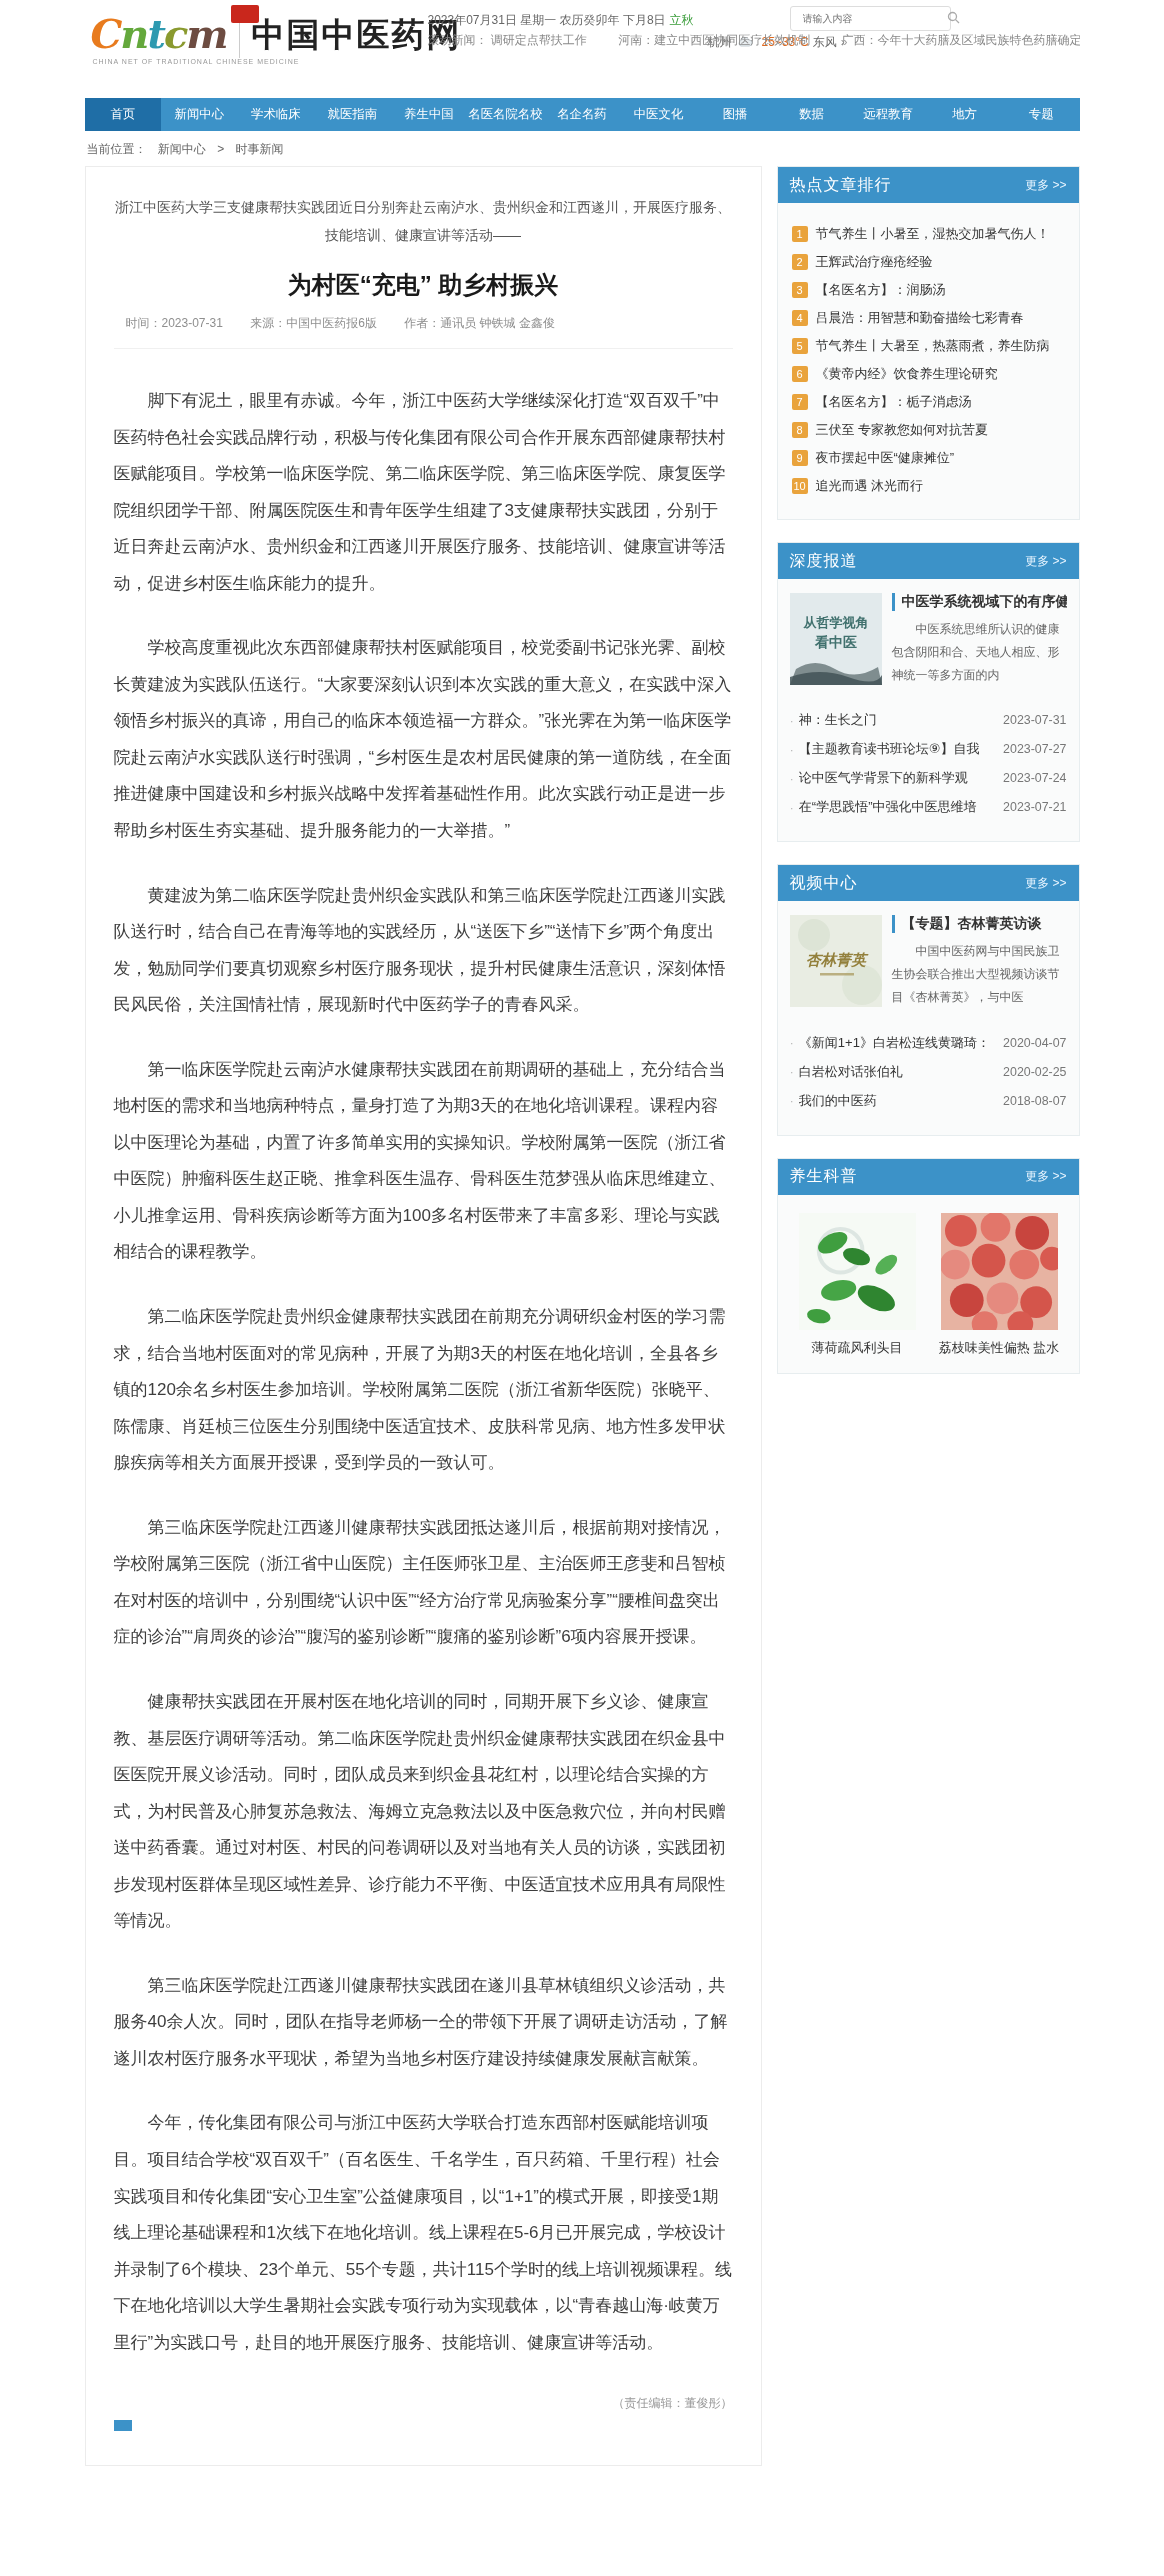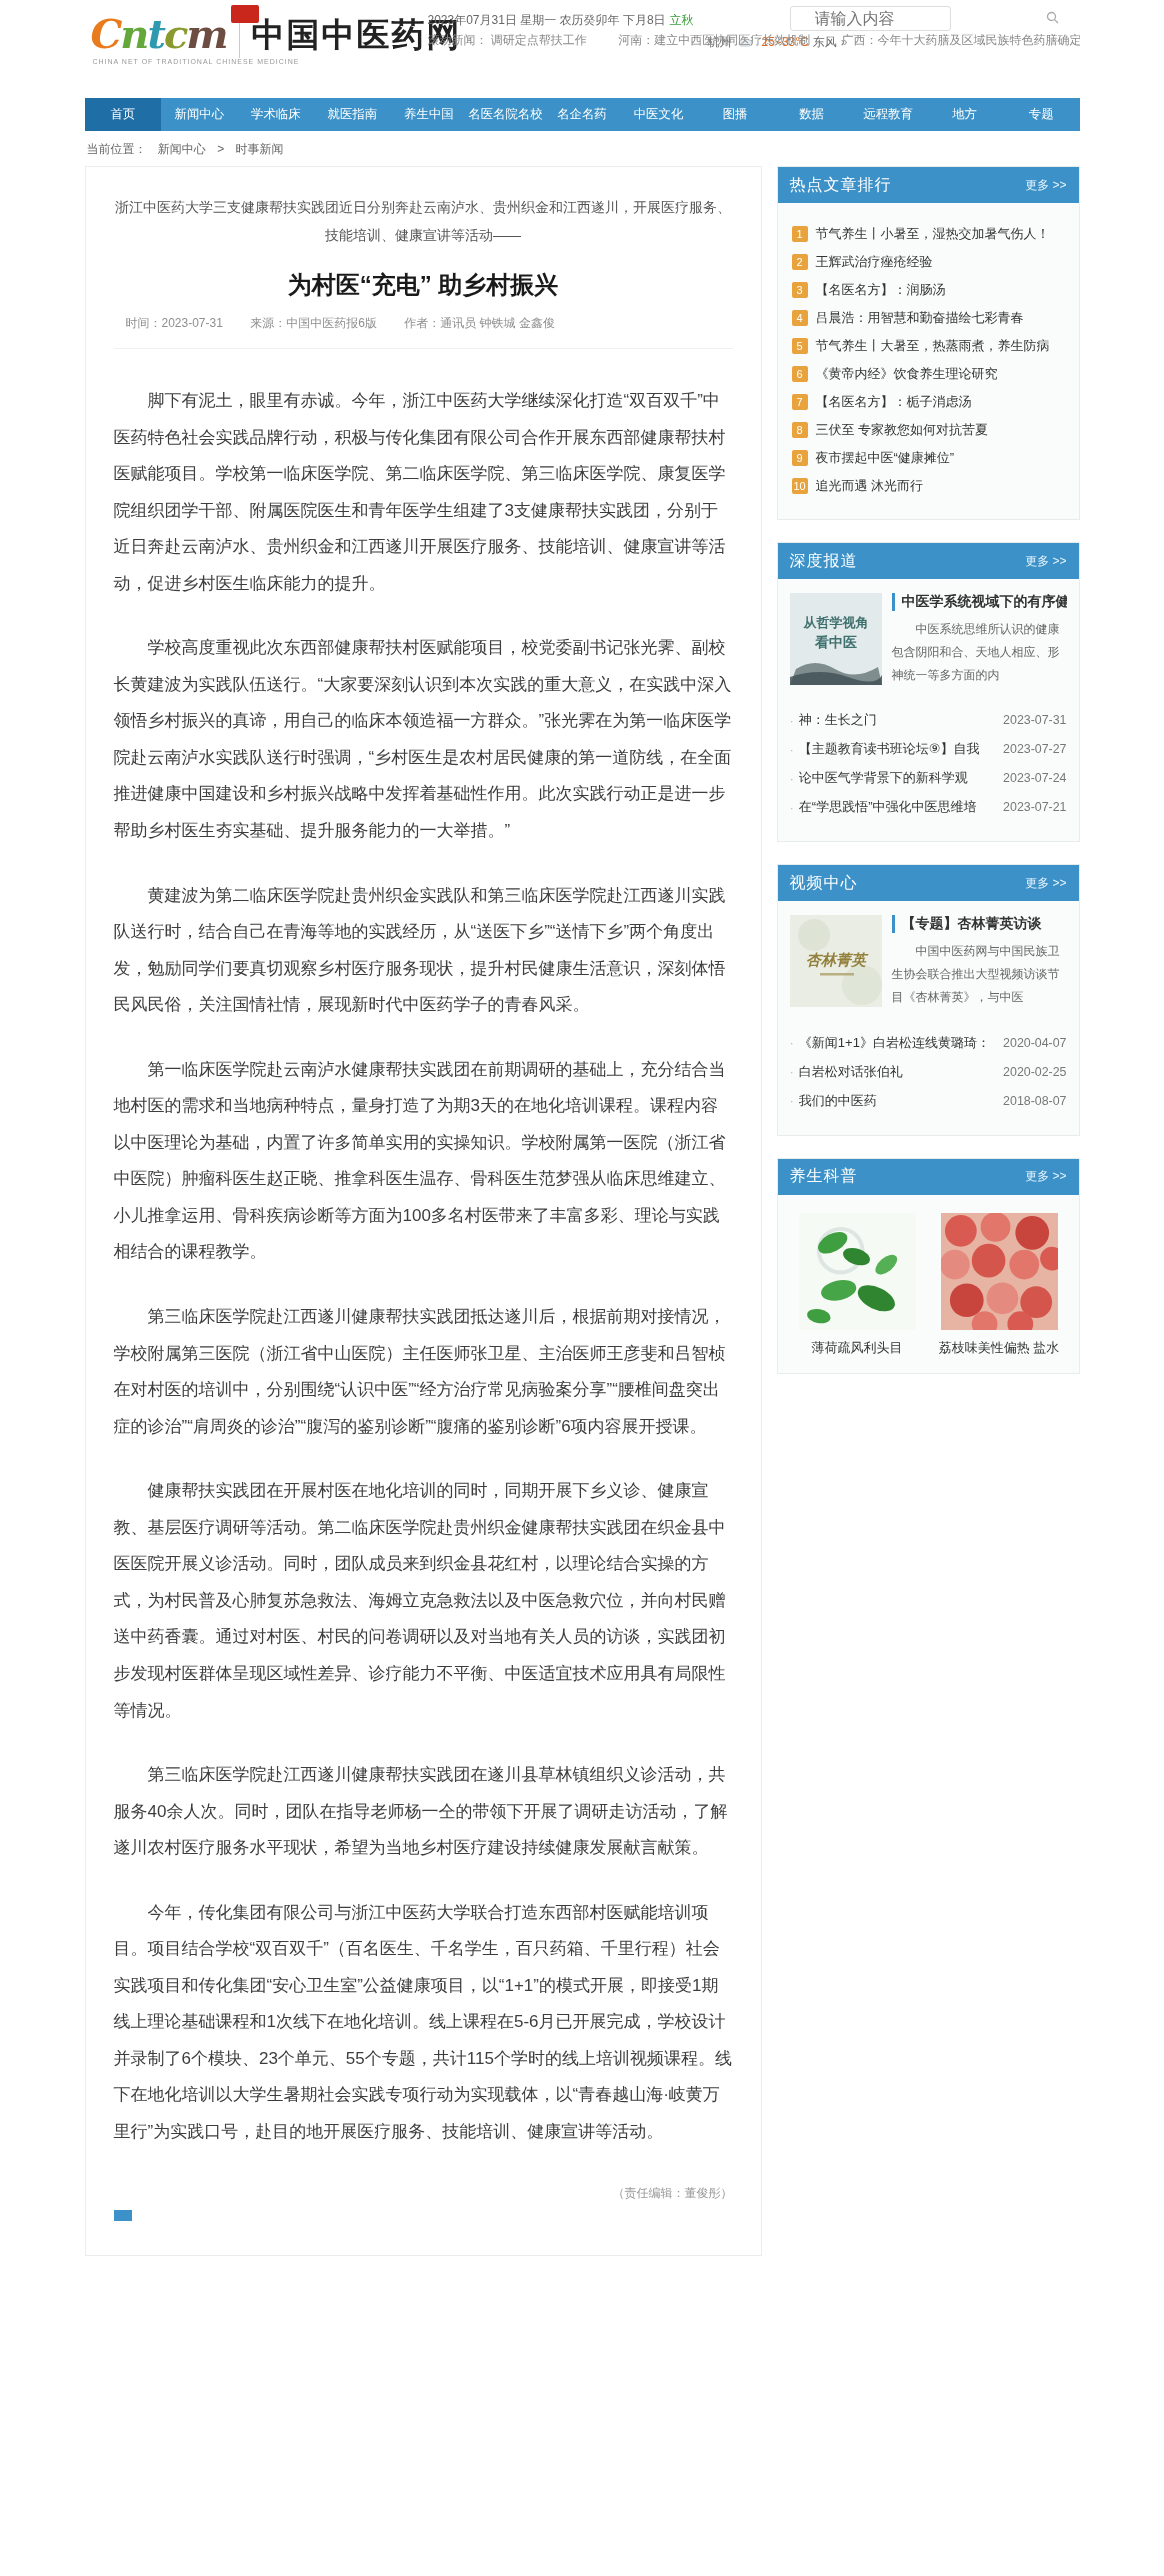--- a/index.html
+++ b/index.html
@@ -14,21 +14,21 @@
   .logo-divider { width:1px; height:44px; background:#ccc; margin:2px 12px 0 12px; }
   .logo-cn { font-family:"DejaVu Serif",serif; font-weight:bold; font-size:33px; color:#222; line-height:46px; letter-spacing:2px; }
   .logo-sub { position:absolute; left:8px; top:58px; font-size:7px; color:#999; letter-spacing:1px; }
   .red-badge { position:absolute; left:146px; top:5px; width:28px; height:18px; background:#c9271c; border-radius:2px; cursor:pointer; }
   .topline { position:absolute; left:343px; top:8px; right:0; height:24px; display:flex; align-items:center; font-size:12px; color:#666; }
   .weather { margin-left:14px; display:flex; align-items:center;margin-top:44px; }
   .cloud-icon { margin:0 4px; }
   .temp { color:#e06a1f; margin:0 4px; }
   .arrow-more { color:#999; margin-left:4px; }
   .search-box { position:absolute; right:129px; top:-2px; width:161px; height:25px; border:1px solid #ddd; border-radius:3px; background:#fff; display:flex; align-items:center; }
-  .search-box input { flex:1; border:none; outline:none; font-size:16px; color:#555; padding:0 24px; background:transparent; }
+  .search-box input { flex:1; border:none; outline:none; font-size:10px; color:#555; padding:0 12px; background:transparent; }
   .search-btn { width:26px; height:100%; border:none; background:transparent; cursor:pointer; display:flex; align-items:center; justify-content:center; }
   .ticker { position:absolute; left:343px; top:32px; right:0; font-size:12px; color:#8a8a8a; white-space:nowrap; overflow:hidden; }
   .ticker b { font-weight:normal; color:#8a8a8a; }
   .ticker a { color:#8a8a8a; text-decoration:none; margin-right:28px; cursor:pointer; }
 
   
   .nav { display:flex; height:33px; background:#3c92c8; }
   .nav-item { flex:1; display:flex; align-items:center; justify-content:center; color:#fff; font-size:12.4px; cursor:pointer; white-space:nowrap; }
   .nav-item.active { background:#1f6ea6; }
 
@@ -153,20 +153,21 @@
       <div class="meta">
         <span>时间：2023-07-31</span>
         <span>来源：中国中医药报6版</span>
         <span>作者：通讯员 钟铁城 金鑫俊</span>
       </div>
       <div class="article-body">
         <p>脚下有泥土，眼里有赤诚。今年，浙江中医药大学继续深化打造“双百双千”中医药特色社会实践品牌行动，积极与传化集团有限公司合作开展东西部健康帮扶村医赋能项目。学校第一临床医学院、第二临床医学院、第三临床医学院、康复医学院组织团学干部、附属医院医生和青年医学生组建了3支健康帮扶实践团，分别于近日奔赴云南泸水、贵州织金和江西遂川开展医疗服务、技能培训、健康宣讲等活动，促进乡村医生临床能力的提升。</p>
         <p>学校高度重视此次东西部健康帮扶村医赋能项目，校党委副书记张光霁、副校长黄建波为实践队伍送行。“大家要深刻认识到本次实践的重大意义，在实践中深入领悟乡村振兴的真谛，用自己的临床本领造福一方群众。”张光霁在为第一临床医学院赴云南泸水实践队送行时强调，“乡村医生是农村居民健康的第一道防线，在全面推进健康中国建设和乡村振兴战略中发挥着基础性作用。此次实践行动正是进一步帮助乡村医生夯实基础、提升服务能力的一大举措。”</p>
         <p>黄建波为第二临床医学院赴贵州织金实践队和第三临床医学院赴江西遂川实践队送行时，结合自己在青海等地的实践经历，从“送医下乡”“送情下乡”两个角度出发，勉励同学们要真切观察乡村医疗服务现状，提升村民健康生活意识，深刻体悟民风民俗，关注国情社情，展现新时代中医药学子的青春风采。</p>
         <p>第一临床医学院赴云南泸水健康帮扶实践团在前期调研的基础上，充分结合当地村医的需求和当地病种特点，量身打造了为期3天的在地化培训课程。课程内容以中医理论为基础，内置了许多简单实用的实操知识。学校附属第一医院（浙江省中医院）肿瘤科医生赵正晓、推拿科医生温存、骨科医生范梦强从临床思维建立、小儿推拿运用、骨科疾病诊断等方面为100多名村医带来了丰富多彩、理论与实践相结合的课程教学。</p>
+        <p>第二临床医学院赴贵州织金健康帮扶实践团在前期充分调研织金村医的学习需求，结合当地村医面对的常见病种，开展了为期3天的村医在地化培训，全县各乡镇的120余名乡村医生参加培训。学校附属第二医院（浙江省新华医院）张晓平、陈儒康、肖廷桢三位医生分别围绕中医适宜技术、皮肤科常见病、地方性多发甲状腺疾病等相关方面展开授课，受到学员的一致认可。</p>
         <p>第三临床医学院赴江西遂川健康帮扶实践团抵达遂川后，根据前期对接情况，学校附属第三医院（浙江省中山医院）主任医师张卫星、主治医师王彦斐和吕智桢在对村医的培训中，分别围绕“认识中医”“经方治疗常见病验案分享”“腰椎间盘突出症的诊治”“肩周炎的诊治”“腹泻的鉴别诊断”“腹痛的鉴别诊断”6项内容展开授课。</p>
         <p>健康帮扶实践团在开展村医在地化培训的同时，同期开展下乡义诊、健康宣教、基层医疗调研等活动。第二临床医学院赴贵州织金健康帮扶实践团在织金县中医医院开展义诊活动。同时，团队成员来到织金县花红村，以理论结合实操的方式，为村民普及心肺复苏急救法、海姆立克急救法以及中医急救穴位，并向村民赠送中药香囊。通过对村医、村民的问卷调研以及对当地有关人员的访谈，实践团初步发现村医群体呈现区域性差异、诊疗能力不平衡、中医适宜技术应用具有局限性等情况。</p>
         <p>第三临床医学院赴江西遂川健康帮扶实践团在遂川县草林镇组织义诊活动，共服务40余人次。同时，团队在指导老师杨一仝的带领下开展了调研走访活动，了解遂川农村医疗服务水平现状，希望为当地乡村医疗建设持续健康发展献言献策。</p>
         <p>今年，传化集团有限公司与浙江中医药大学联合打造东西部村医赋能培训项目。项目结合学校“双百双千”（百名医生、千名学生，百只药箱、千里行程）社会实践项目和传化集团“安心卫生室”公益健康项目，以“1+1”的模式开展，即接受1期线上理论基础课程和1次线下在地化培训。线上课程在5-6月已开展完成，学校设计并录制了6个模块、23个单元、55个专题，共计115个学时的线上培训视频课程。线下在地化培训以大学生暑期社会实践专项行动为实现载体，以“青春越山海·岐黄万里行”为实践口号，赴目的地开展医疗服务、技能培训、健康宣讲等活动。</p>
       </div>
       <div class="editor-note">（责任编辑：董俊彤）</div>
       <div class="footer-marker"></div>
     </div>
 
     <div class="sidebar">

